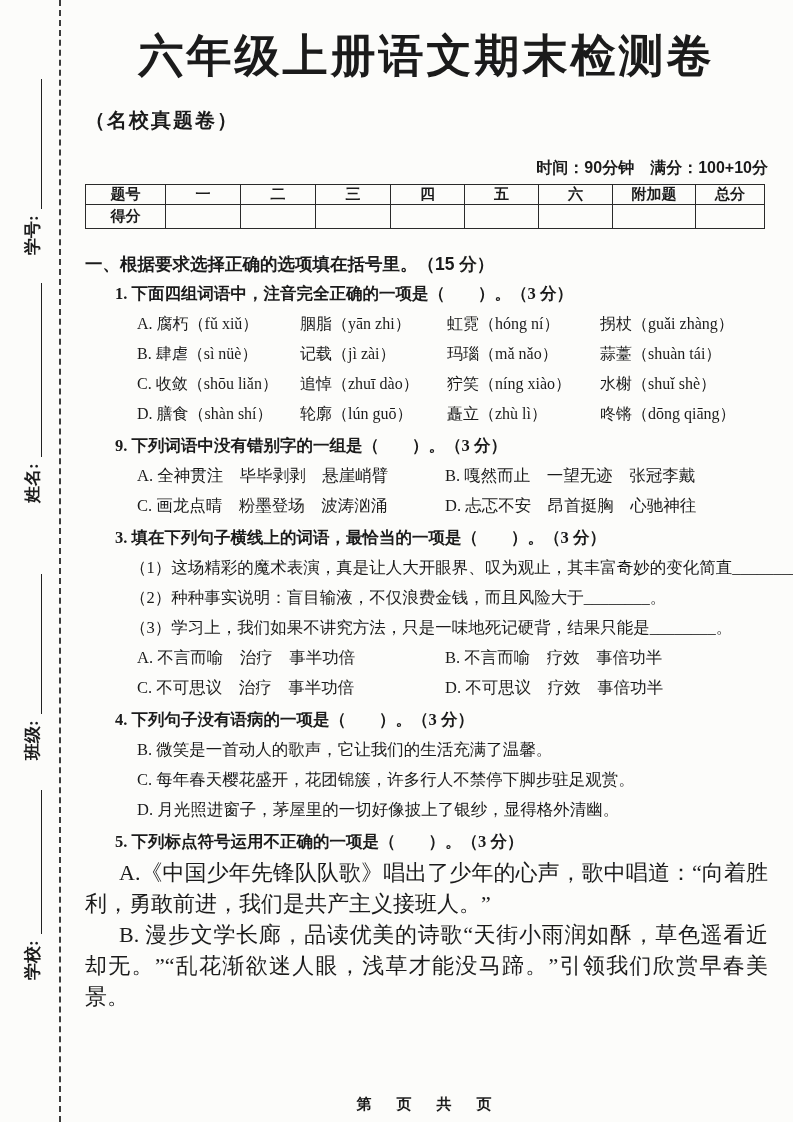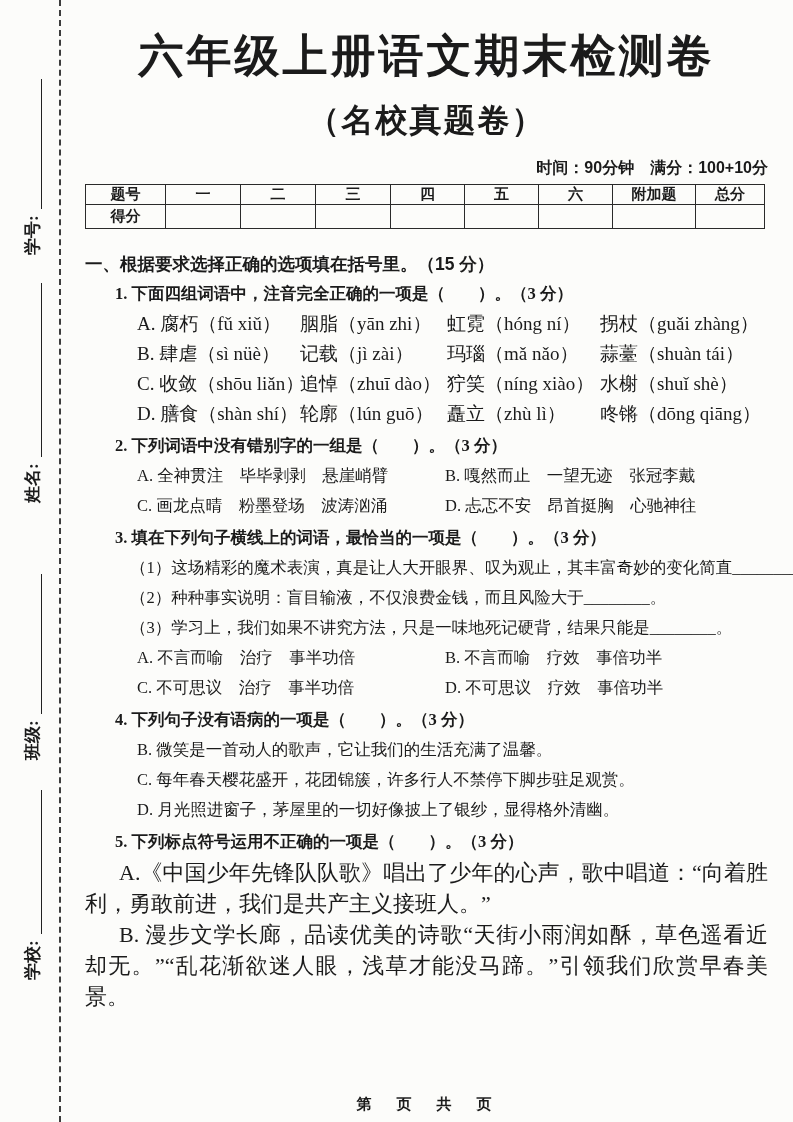--- a/index.html
+++ b/index.html
@@ -32,23 +32,23 @@
 
   .content{
     position:absolute;left:85px;top:0;width:683px;
   }
   .title{
     margin:30px 0 0 0;text-align:center;
     font-family:"Liberation Sans", sans-serif;
     font-size:45px;line-height:52px;font-weight:900;letter-spacing:3px;
   }
   .subtitle{
-    margin:16px 0 0 0;text-align:center;
-    font-family:"Liberation Sans", sans-serif;
-    font-size:32px;line-height:44px;font-weight:800;letter-spacing:2px;
+    margin:16px 0 0 0;
+    font-family:"Liberation Sans", sans-serif;
+    font-size:20px;line-height:44px;font-weight:800;letter-spacing:2px;
   }
   .meta{
     margin-top:14px;text-align:right;
     font-family:"Liberation Sans", sans-serif;
     font-size:16px;line-height:24px;font-weight:700;
   }
   table.score{
     margin-top:4px;border-collapse:collapse;table-layout:fixed;width:679px;
   }
   table.score th, table.score td{
@@ -64,21 +64,21 @@
     font-family:"Liberation Sans", sans-serif;
     font-size:17.5px;line-height:26px;font-weight:700;
   }
   p{margin:0;}
   .stem{
     padding-left:30px;font-size:16.5px;line-height:30px;font-weight:700;
     margin-top:2px;white-space:nowrap;
   }
   .grid4{
     display:grid;grid-template-columns:163px 147px 153px auto;
-    padding-left:52px;font-size:19px;line-height:30px;white-space:nowrap;
+    padding-left:52px;font-size:16px;line-height:30px;white-space:nowrap;
   }
   .grid2{
     display:grid;grid-template-columns:308px auto;
     padding-left:52px;font-size:16.5px;line-height:30px;white-space:nowrap;
   }
   .subitem{
     padding-left:45px;font-size:16.5px;line-height:30px;white-space:nowrap;
   }
   .optline{
     padding-left:52px;font-size:16.5px;line-height:30px;white-space:nowrap;
@@ -175,21 +175,21 @@
       <span>C. 收敛（shōu liǎn）</span>
       <span>追悼（zhuī dào）</span>
       <span>狞笑（níng xiào）</span>
       <span>水榭（shuǐ shè）</span>
       <span>D. 膳食（shàn shí）</span>
       <span>轮廓（lún guō）</span>
       <span>矗立（zhù lì）</span>
       <span>咚锵（dōng qiāng）</span>
     </div>
 
-    <p class="stem">2. 下列词语中没有错别字的一组是（　　）。（3 分）</p>
+    <p class="stem">9. 下列词语中没有错别字的一组是（　　）。（3 分）</p>
     <div class="grid2">
       <span>A. 全神贯注　毕毕剥剥　悬崖峭臂</span>
       <span>B. 嘎然而止　一望无迹　张冠李戴</span>
       <span>C. 画龙点晴　粉墨登场　波涛汹涌</span>
       <span>D. 忐忑不安　昂首挺胸　心驰神往</span>
     </div>
 
     <p class="stem">3. 填在下列句子横线上的词语，最恰当的一项是（　　）。（3 分）</p>
     <p class="subitem">（1）这场精彩的魔术表演，真是让人大开眼界、叹为观止，其丰富奇妙的变化简直________。</p>
     <p class="subitem">（2）种种事实说明：盲目输液，不仅浪费金钱，而且风险大于________。</p>

